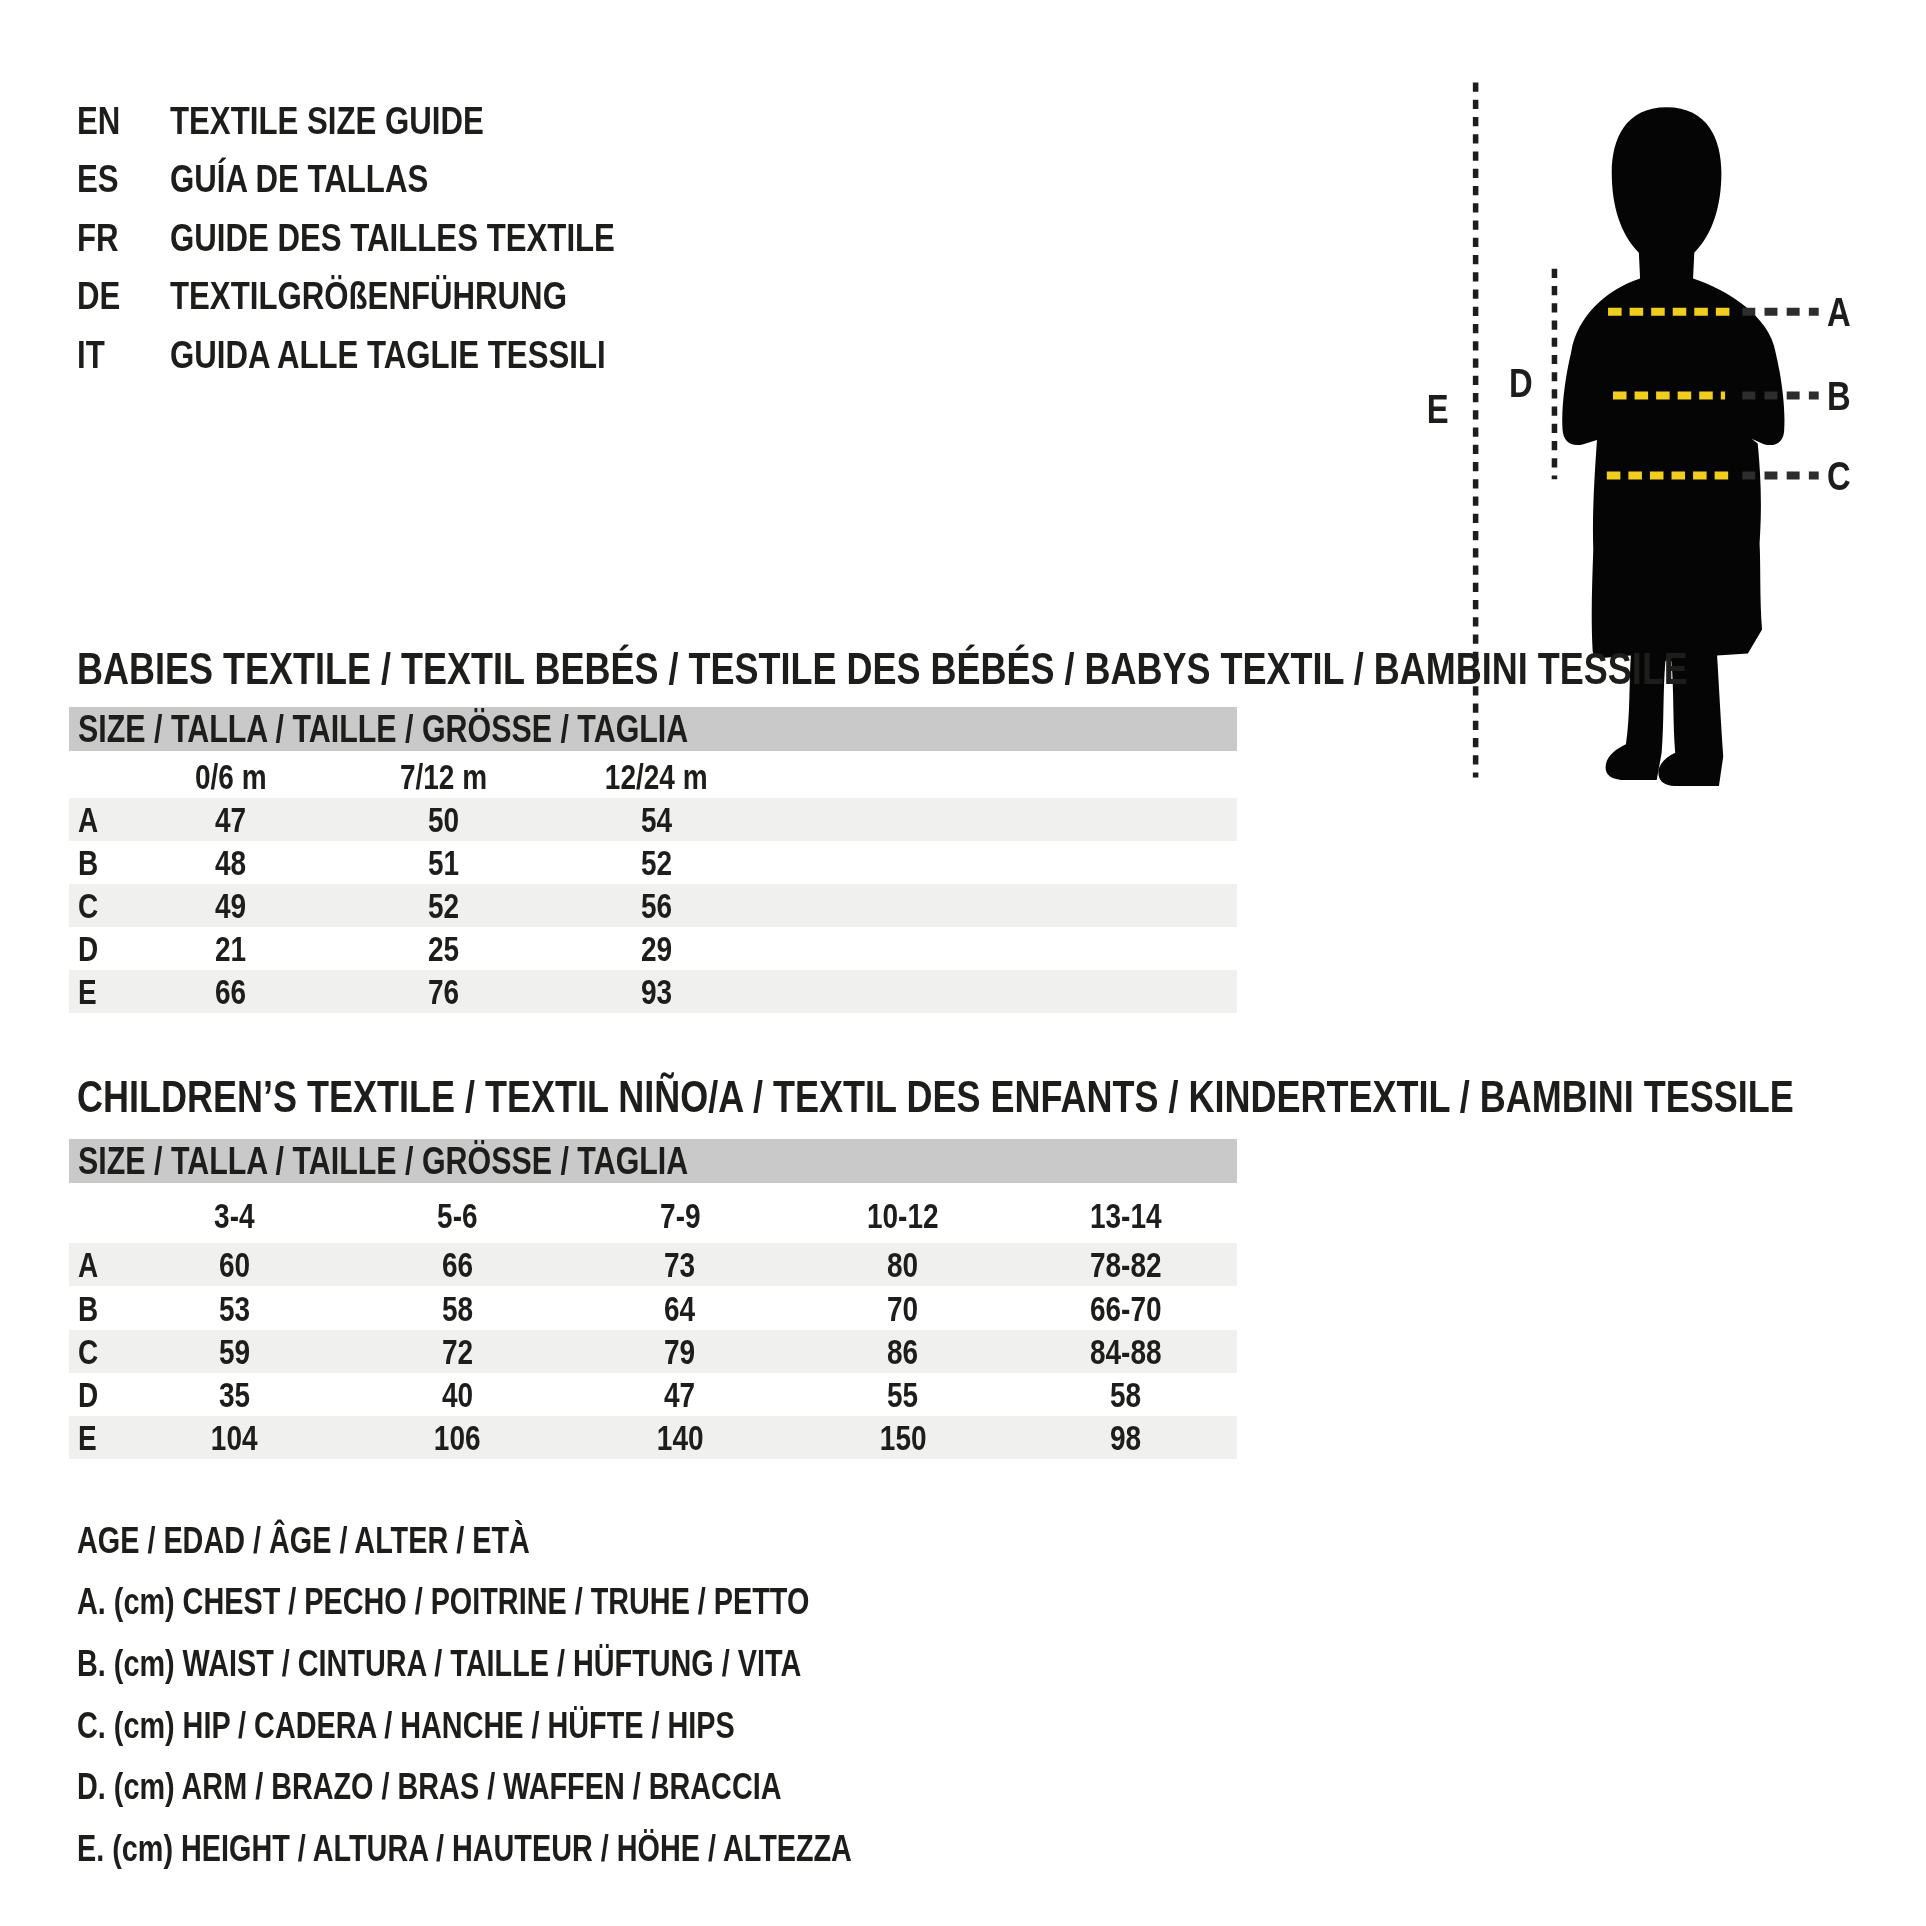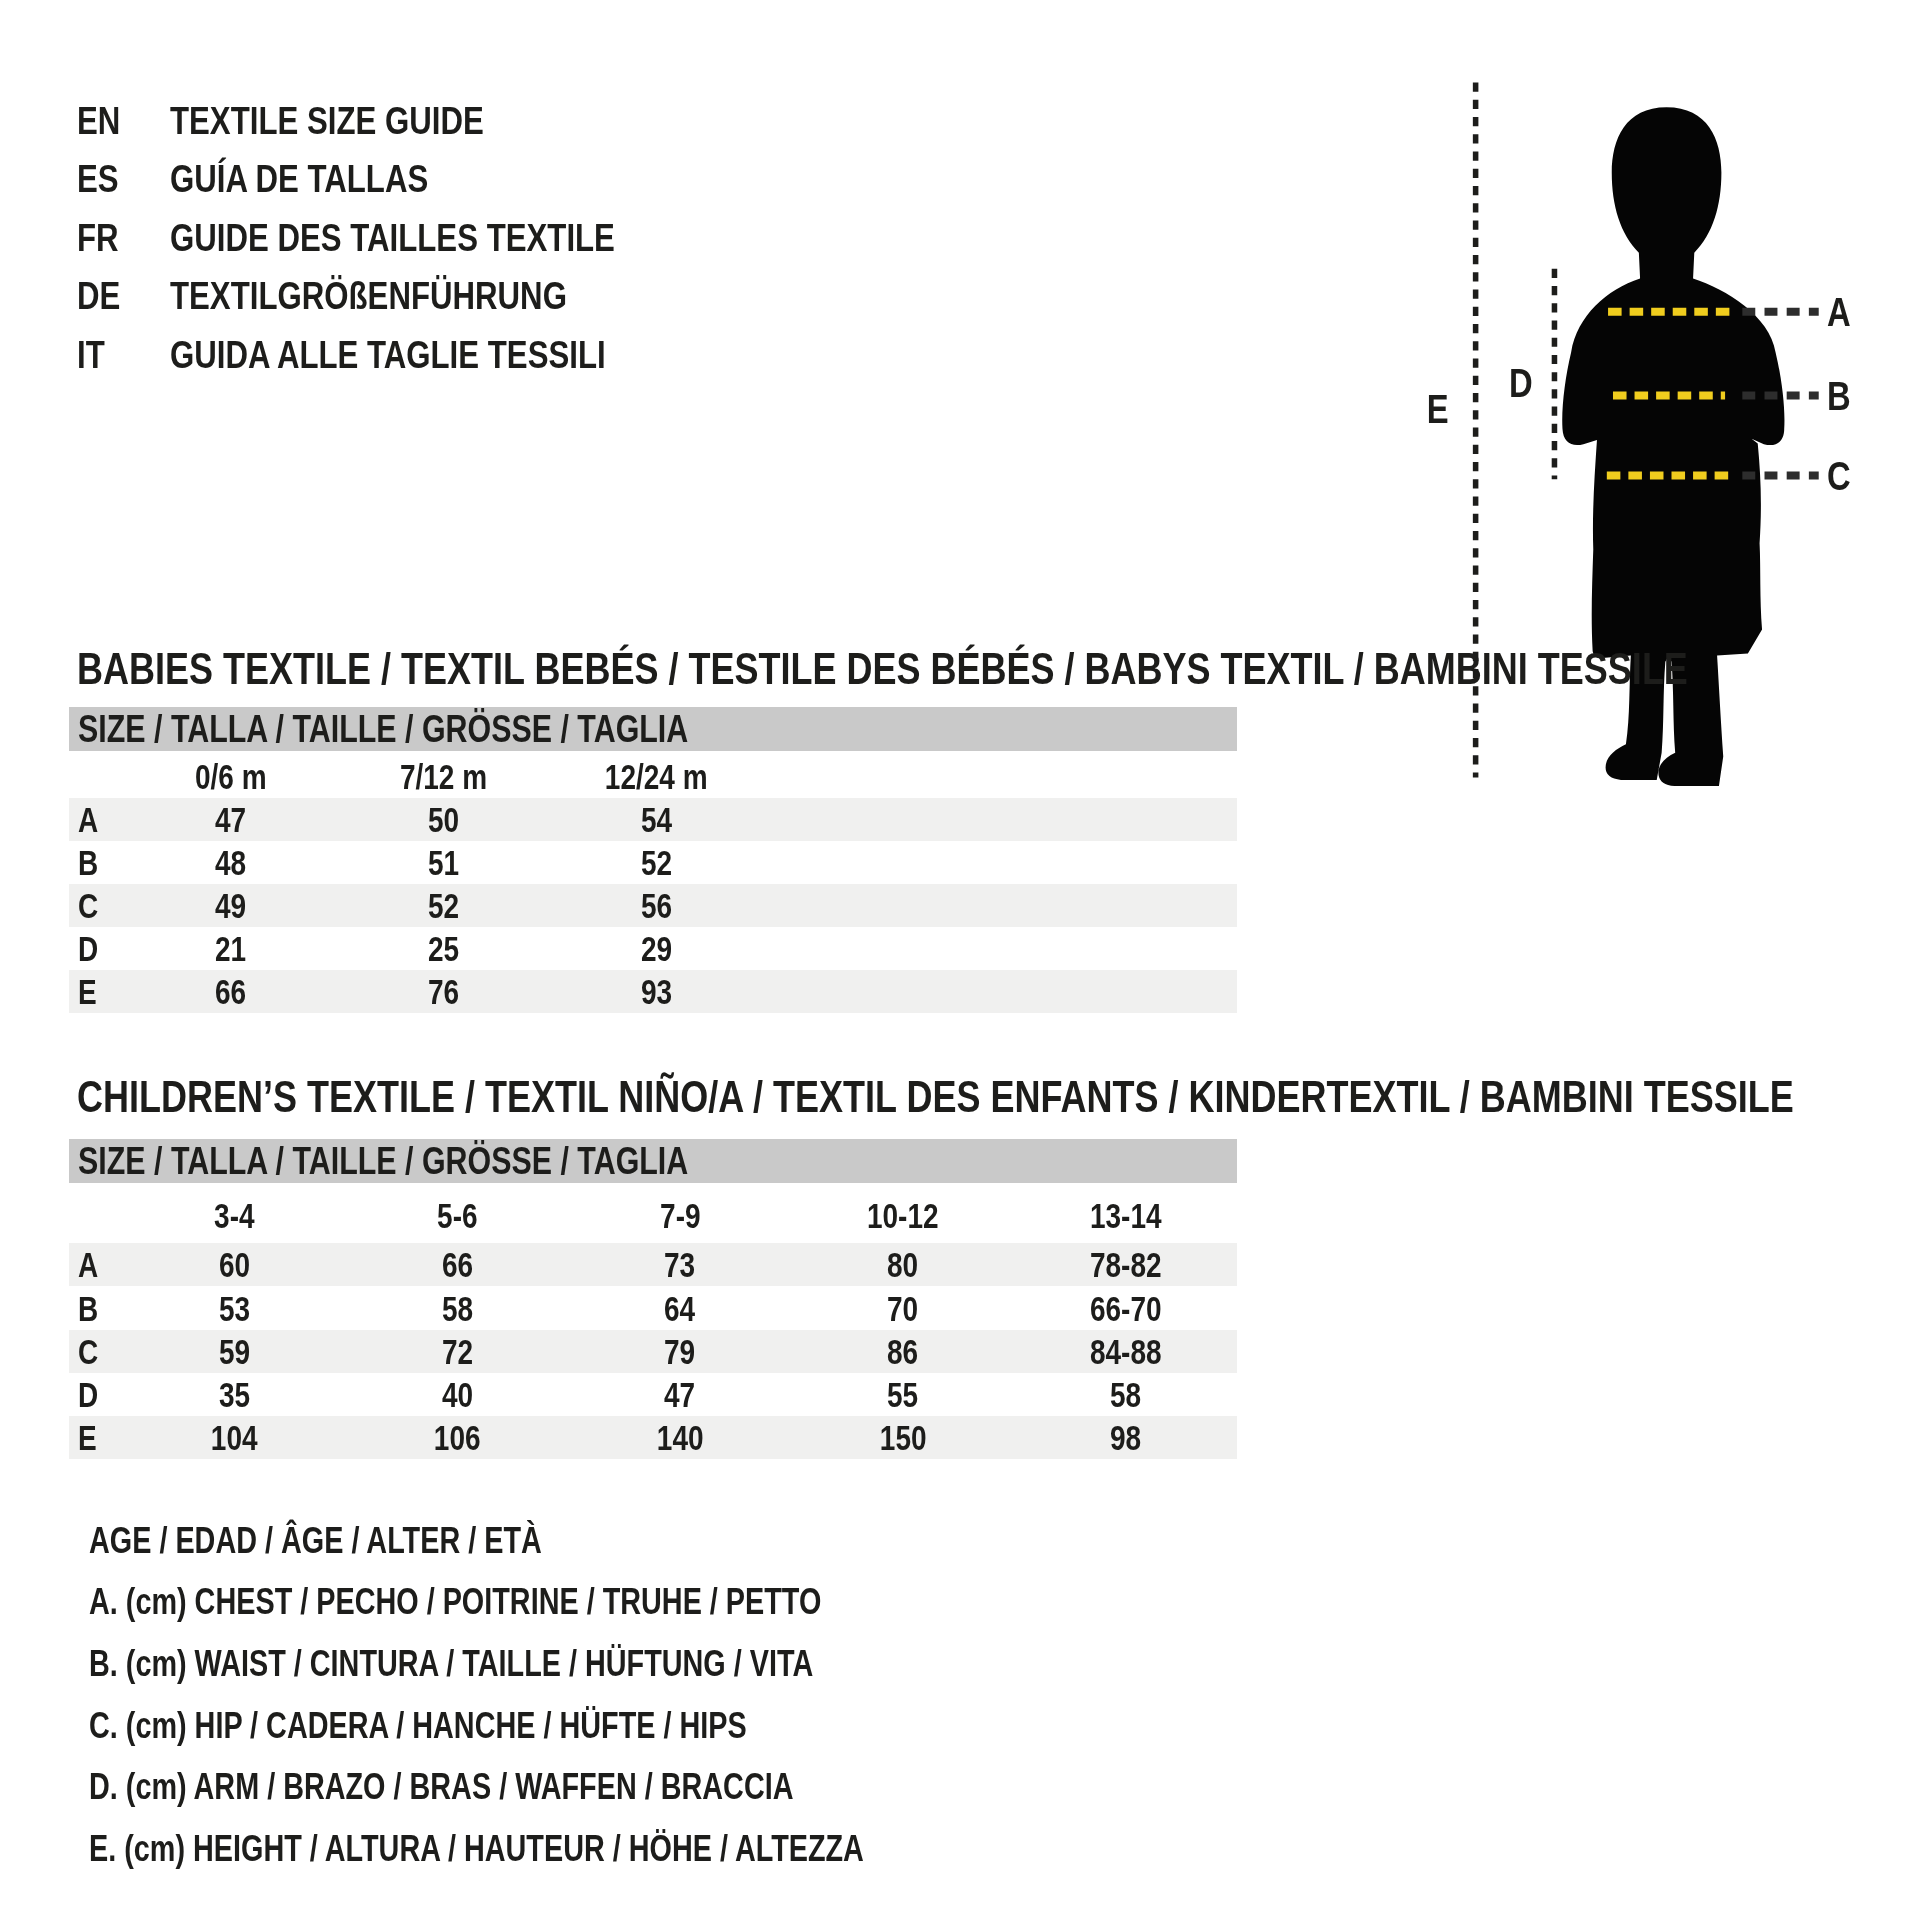--- a/index.html
+++ b/index.html
@@ -24,21 +24,21 @@
   
   .sizebar{position:absolute;left:69px;width:1168px;height:44px;background:#c9c9c9;display:flex;align-items:center;font-size:38px;}
   .sizebar .cnd{margin-left:8.6px;}
   
   .trow{position:absolute;left:69px;width:1168px;height:43px;display:flex;align-items:center;font-size:35px;}
   .shade{background:#f0f0ef;}
   .c-lab{width:55px;padding-left:8.6px;box-sizing:border-box;text-align:left;}
   .c-b{width:213px;text-align:center;}
   .c-c{width:229px;text-align:center;}
   
-  .legrow{position:absolute;left:89px;height:49px;display:flex;align-items:center;font-size:36px;}
+  .legrow{position:absolute;left:77px;height:49px;display:flex;align-items:center;font-size:36px;}
   
   #figure{position:absolute;left:1417px;top:74px;width:509px;height:733px;}
   #figure svg{position:absolute;left:0;top:0;}
   .figlabel{position:absolute;height:42px;display:flex;align-items:center;font-size:41px;color:#1d1d1b;}
 </style>
 </head>
 <body>
 
 <div id="canvas">
 

